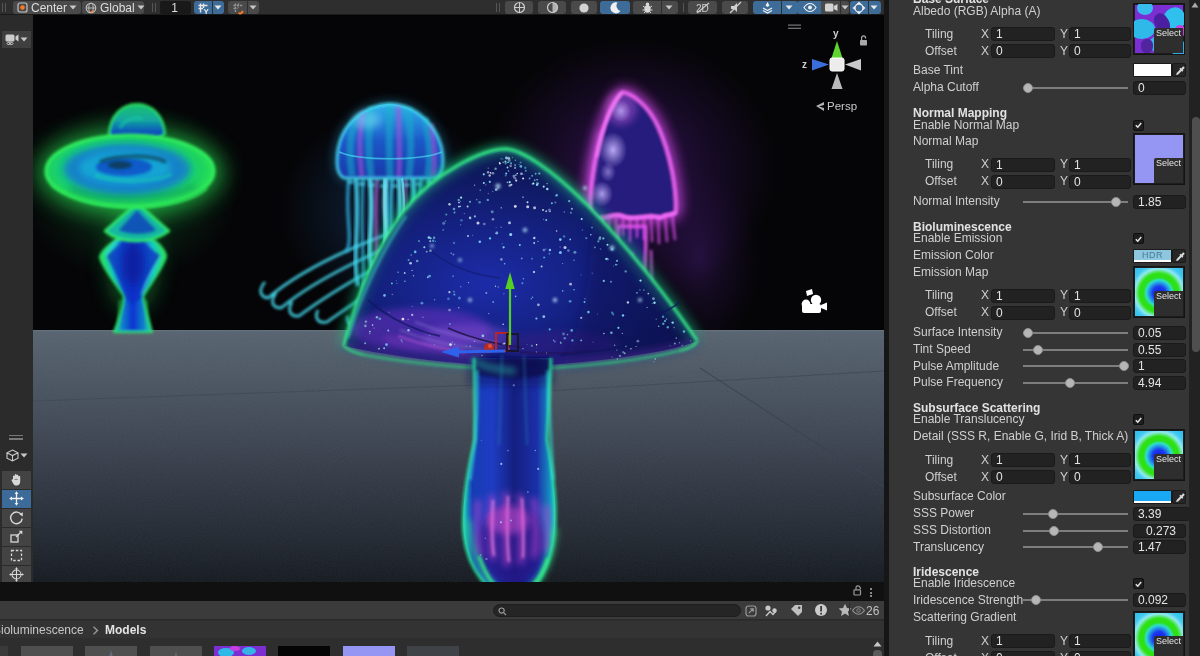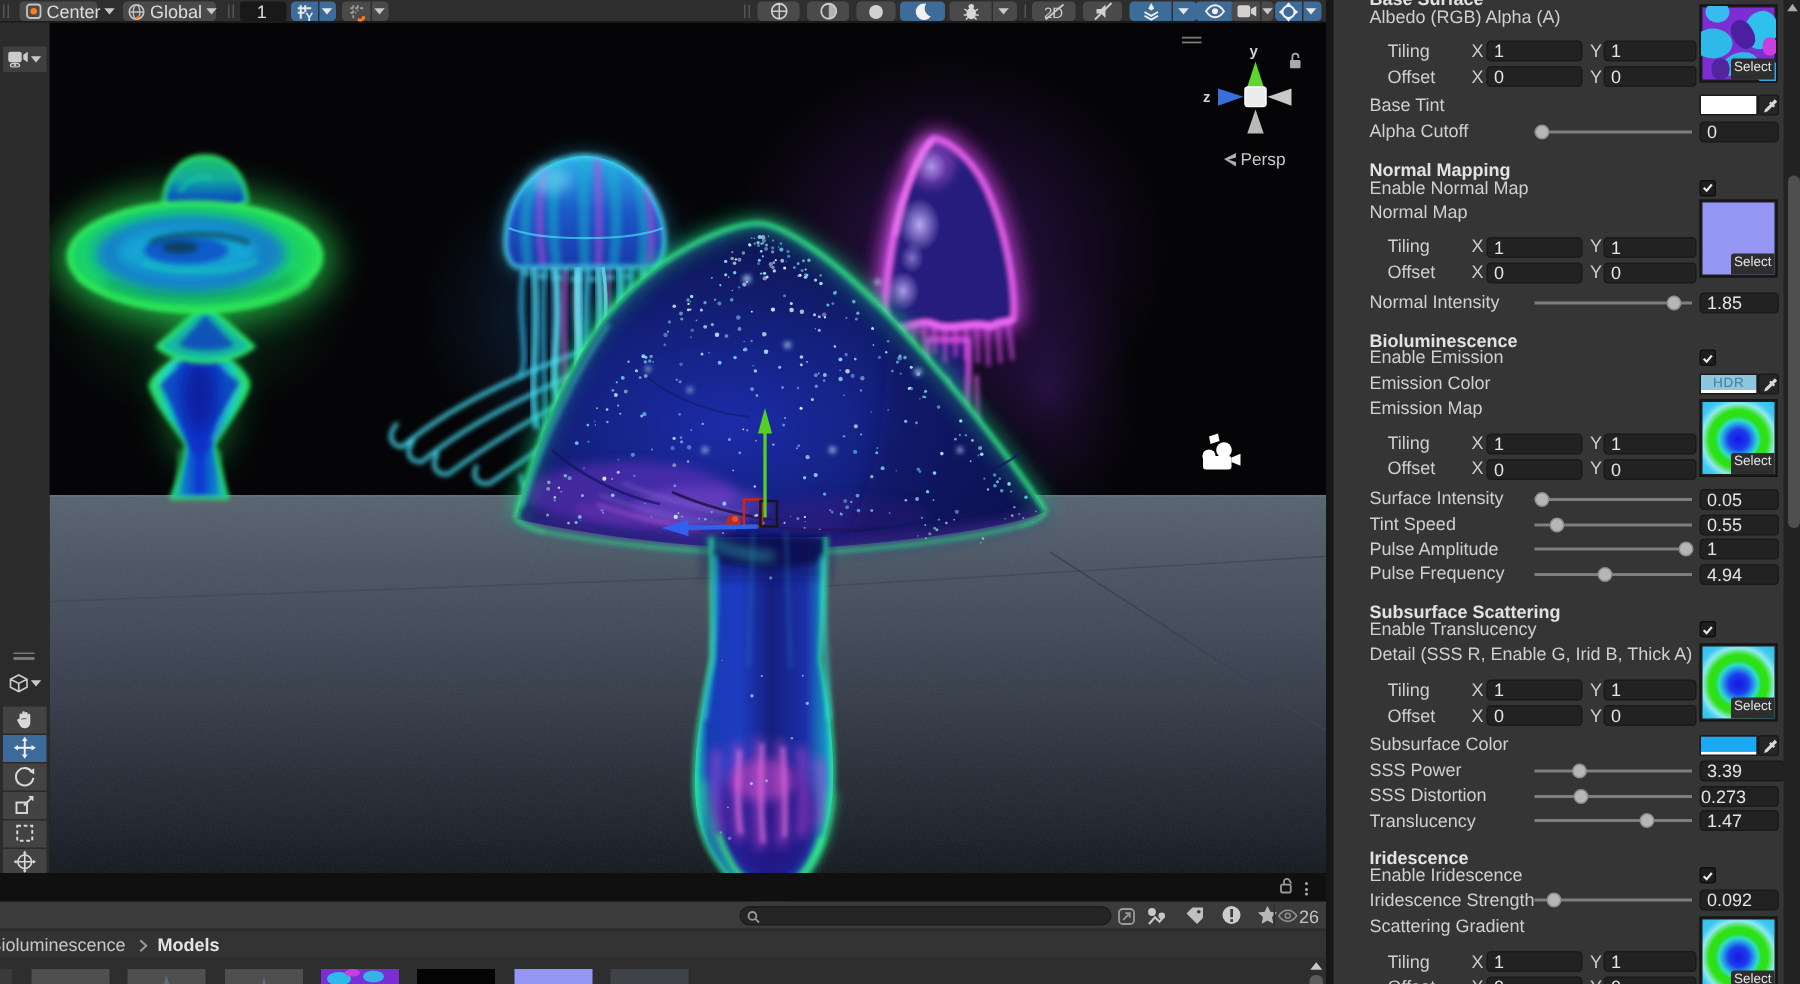--- a/index.html
+++ b/index.html
@@ -22,21 +22,21 @@
 .fld {position:absolute;height:14px;background:#222222;border:1px solid #1a1a1a;border-radius:3px;color:#e4e4e4;line-height:12px;overflow:hidden}
 .trk {position:absolute;width:105px;height:2px;background:#7e7e7e}
 .knob {position:absolute;width:10px;height:10px;border-radius:50%;background:#b6b6b6;border:1px solid #8e8e8e}
 .cb {position:absolute;width:11px;height:11px;background:#1e1e1e;border:1px solid #0f0f0f;border-radius:2px;display:flex;align-items:center;justify-content:center}
 .sw {position:absolute;width:39px;height:14px;border:1px solid #1a1a1a;border-radius:1px;overflow:hidden}
 .swc {width:100%;height:10px;position:relative}
 .swa {width:100%;height:3px;background:#ffffff}
 .hdrtag {text-align:center;font-size:9px;line-height:10px;color:#4a7b94;letter-spacing:0.5px}
 .drp {position:absolute;width:14px;height:14px;background:#262626;border:1px solid #1a1a1a;border-radius:2px}
 .th {position:absolute;left:249px;width:52px;height:52px;background:#1d1d1d;border:1px solid #141414;overflow:hidden}
-.sel {position:absolute;right:1px;bottom:1px;width:29px;height:14px;background:#2e2e2e;color:#e4e4e4;font-size:9px;line-height:11px;text-align:center;border-radius:2px 0 0 0}
+.sel {position:absolute;right:1px;bottom:1px;width:29px;height:25px;background:#2e2e2e;color:#e4e4e4;font-size:9px;line-height:11px;text-align:center;border-radius:2px 0 0 0}
 #scrt {position:absolute;left:1189px;top:0;width:11px;height:656px;background:#222222}
 #scrb {position:absolute;left:1191.5px;top:117px;width:8px;height:235px;background:#4f4f4f;border-radius:4px}
 </style></head>
 <body>
 <svg id="scene" width="1200" height="656" viewBox="0 0 1200 656">
 <defs>
 <filter id="b1" x="-80%" y="-80%" width="260%" height="260%">
         <feGaussianBlur stdDeviation="1.6"></feGaussianBlur>
       </filter>
 <filter id="b2" x="-80%" y="-80%" width="260%" height="260%">
@@ -662,21 +662,21 @@
 <rect x="788" y="24.5" width="13" height="1.2" fill="#7a7a7a"></rect>
 <rect x="788" y="27.7" width="13" height="1.2" fill="#7a7a7a"></rect>
 <g>
   <rect x="860" y="40" width="7" height="5.5" rx="0.8" fill="#a8a8a8"></rect>
   <path d="M861.6,40 v-2 a2,2.2 0 0 1 4,0 v0.6" stroke="#a8a8a8" stroke-width="1.2" fill="none"></path>
 </g>
 </svg>
 <div id="topbar">
 <div class="vline" style="left:2px"></div>
     <div class="vline" style="left:5px"></div>
-<div class="tb" style="left:13px;width:52px;background:#4a4a4a;border-radius:3px">
+<div class="tb" style="left:13px;width:68px;background:#4a4a4a;border-radius:3px">
       <svg width="11" height="11" viewBox="0 0 11 11" style="margin:0 3px 0 4px">
         <rect x="1" y="1" width="9" height="9" rx="2" fill="none" stroke="#c4c4c4" stroke-width="1.2"></rect>
         <circle cx="5.5" cy="5.5" r="2.2" fill="#ff7a1c"></circle>
       </svg>
       <span>Center</span>
       <svg width="8" height="5" viewBox="0 0 8 5">
         <polygon points="0.5,0.5 7.5,0.5 4,4.6" fill="#c8c8c8"></polygon>
       </svg>
     </div>
 <div class="tb" style="left:82px;width:62px;background:#4a4a4a;border-radius:3px">
@@ -1119,21 +1119,21 @@
 <div class="drp" style="left:288px;top:489.5px"><svg width="14" height="14" viewBox="0 0 14 14">
         <path d="M10.2 2.2 l1.6 1.6 -2.1 2.1 .7 .7 -1.1 1.1 -.7 -.7 -3.4 3.4 -2.1 .6 .6 -2.1 3.4 -3.4 -.7 -.7 1.1 -1.1 .7 .7z" fill="#d8d8d8"></path>
       </svg></div>
 <div class="lbl" style="left:29px;top:506px">SSS Power</div>
 <div class="trk" style="left:139px;top:512.5px"></div>
 <div class="knob" style="left:164px;top:508.5px"></div>
 <div class="fld" style="left:249px;top:506.5px;width:57px;padding-left:4px">3.39</div>
 <div class="lbl" style="left:29px;top:523px">SSS Distortion</div>
 <div class="trk" style="left:139px;top:529.5px"></div>
 <div class="knob" style="left:165px;top:525.5px"></div>
-<div class="fld" style="left:249px;top:523.5px;width:53px;padding-left:0">0.273</div>
+<div class="fld" style="left:249px;top:523.5px;width:53px;padding-left:12px">0.273</div>
 <div class="lbl" style="left:29px;top:539.5px">Translucency</div>
 <div class="trk" style="left:139px;top:546px"></div>
 <div class="knob" style="left:209px;top:542px"></div>
 <div class="fld" style="left:249px;top:540px;width:53px;padding-left:4px">1.47</div>
 <div class="hdr" style="left:29px;top:565px">Iridescence</div>
 <div class="lbl" style="left:29px;top:576px">Enable Iridescence</div>
 <div class="cb" style="left:249px;top:578px">
       <svg width="10" height="10" viewBox="0 0 10 10">
         <path d="M2 5.2 L4.2 7.4 L8 2.8" stroke="#e8e8e8" stroke-width="1.6" fill="none"></path>
       </svg>

